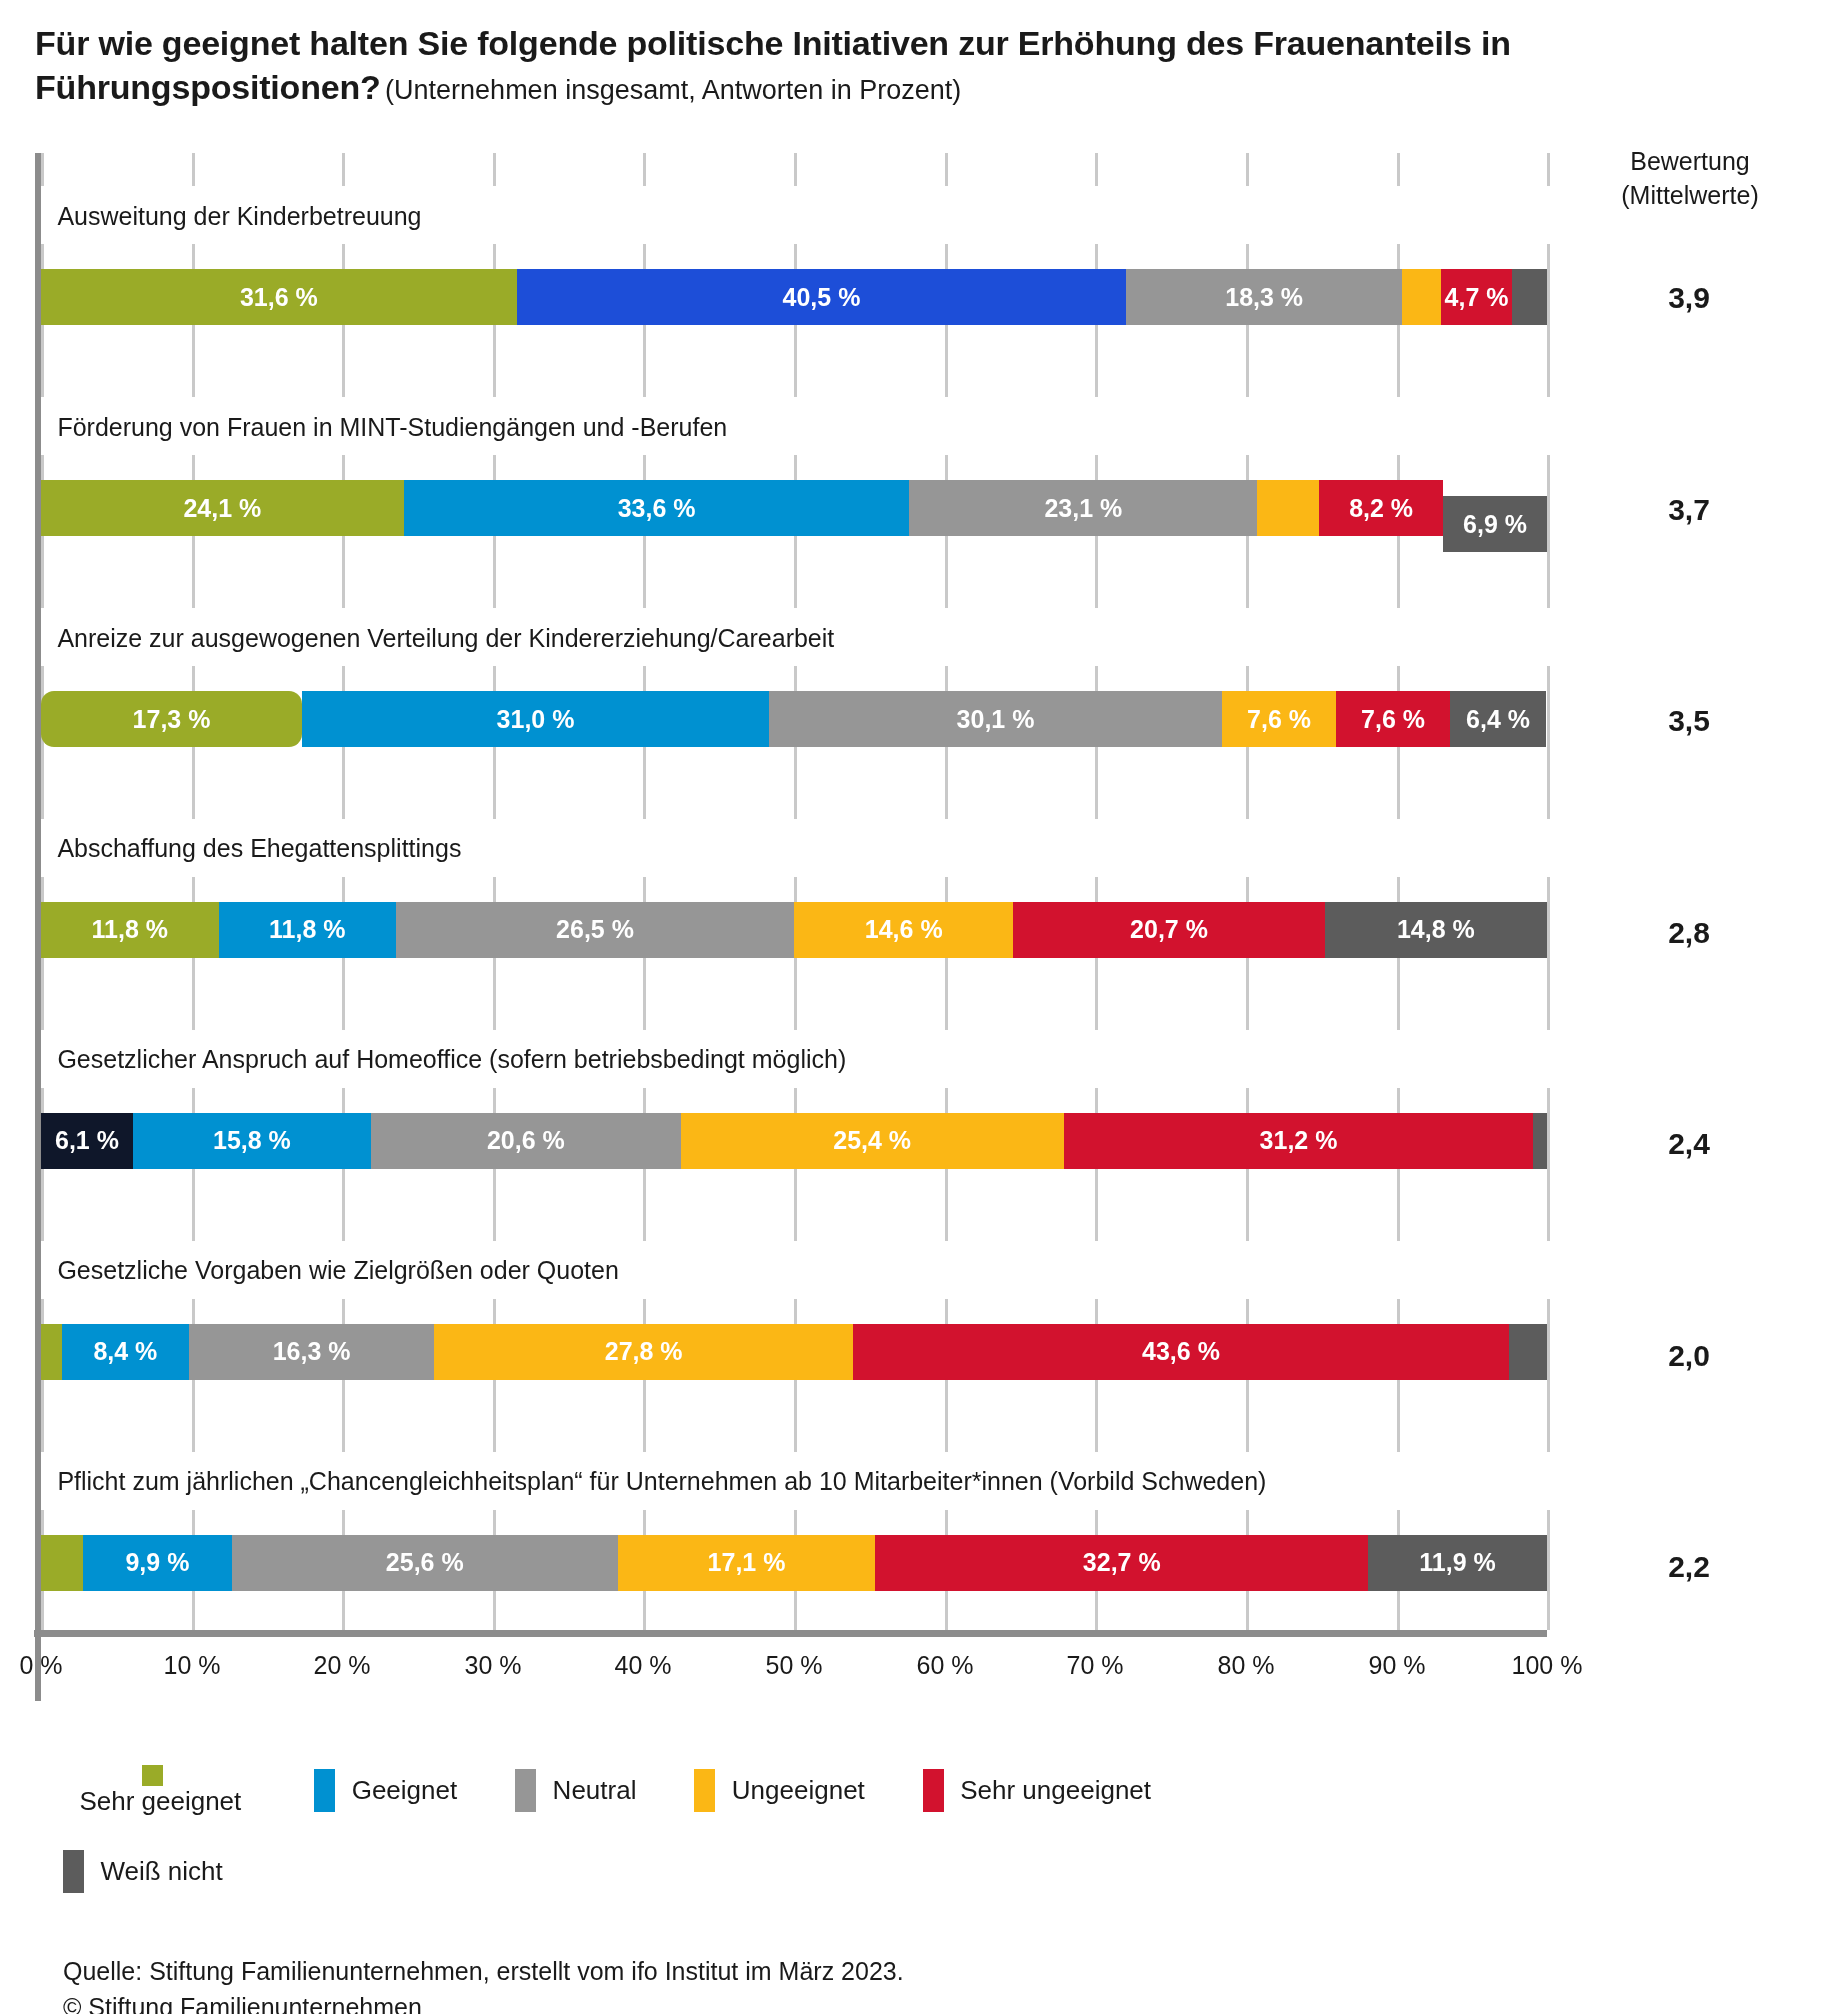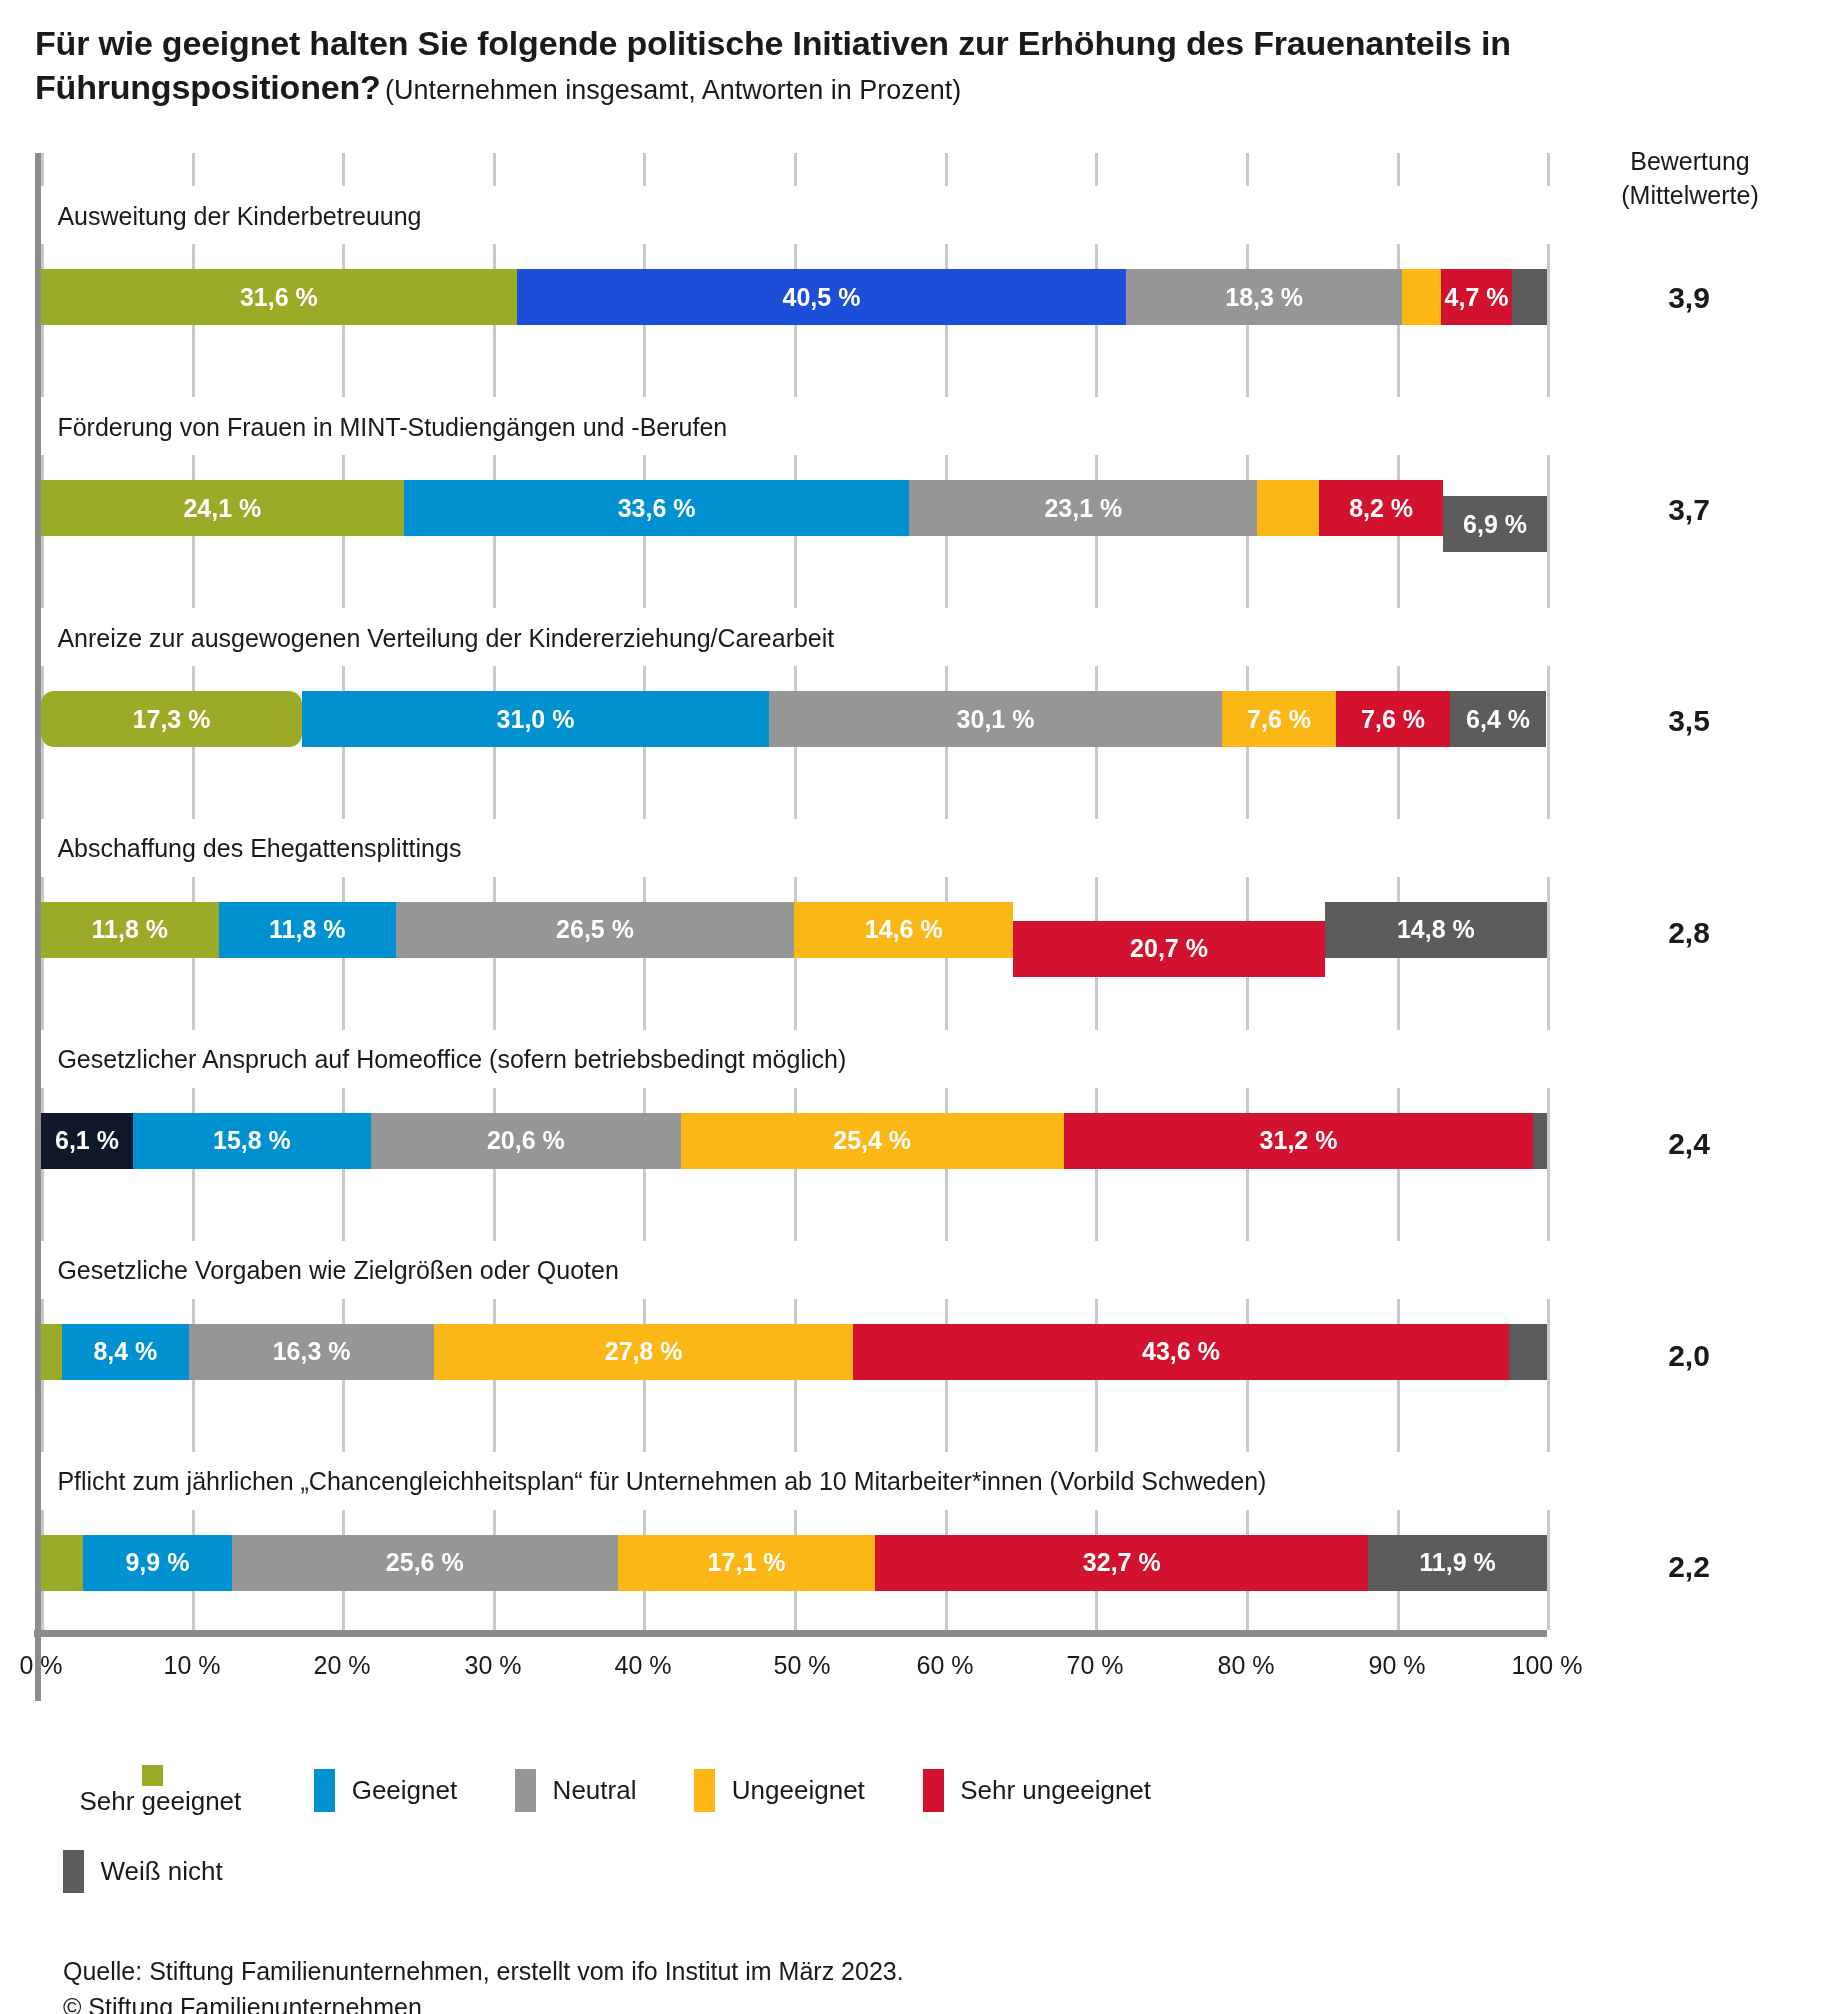--- a/index.html
+++ b/index.html
@@ -262,21 +262,21 @@
             </div>
             <div class="rowgroup">
               <div class="spacer-top"></div>
               <div class="rowlabel">Abschaffung des Ehegattensplittings</div>
               <div class="gap-small"></div>
               <div class="bar">
                 <div class="seg" style="width: 178px; background: rgb(154, 171, 40);">11,8 %</div>
                 <div class="seg" style="width: 178px; background: rgb(0, 145, 209);">11,8 %</div>
                 <div class="seg" style="width: 399px; background: rgb(150, 150, 150);">26,5 %</div>
                 <div class="seg" style="width: 220px; background: rgb(251, 183, 21);">14,6 %</div>
-                <div class="seg" style="width: 312px; background: rgb(210, 18, 46); margin-top: 19px;">20,7 %</div>
+                <div class="seg" style="width: 312px; background: rgb(210, 18, 46);">20,7 %</div>
                 <div class="seg" style="width: 223px; background: rgb(92, 92, 92);">14,8 %</div>
               </div>
               <div class="gap"></div>
             </div>
             <div class="rowgroup">
               <div class="spacer-top"></div>
               <div class="rowlabel">Gesetzlicher Anspruch auf Homeoffice (sofern betriebsbedingt möglich)</div>
               <div class="gap-small"></div>
               <div class="bar">
                 <div class="seg" style="width: 92px; background: #0f172a;">6,1 %</div>
@@ -318,21 +318,21 @@
             </div>
           </div>
       </div>
       <div class="axis-line"></div>
       <div class="ticklabels" id="ticklabels">
           <span style="left: 0px;">0 %</span>
           <span style="left: 151px;">10 %</span>
           <span style="left: 301px;">20 %</span>
           <span style="left: 452px;">30 %</span>
           <span style="left: 602px;">40 %</span>
-          <span style="left: 753px; margin-left: 8px;">50 %</span>
+          <span style="left: 753px;">50 %</span>
           <span style="left: 904px;">60 %</span>
           <span style="left: 1054px;">70 %</span>
           <span style="left: 1205px;">80 %</span>
           <span style="left: 1356px;">90 %</span>
           <span style="left: 1506px;">100 %</span>
         </div>
     </div>
     <div class="means" id="means-host">
         <div class="mean-val" style="top: 128px;">3,9</div>
         <div class="mean-val" style="top: 340px;">3,7</div>

